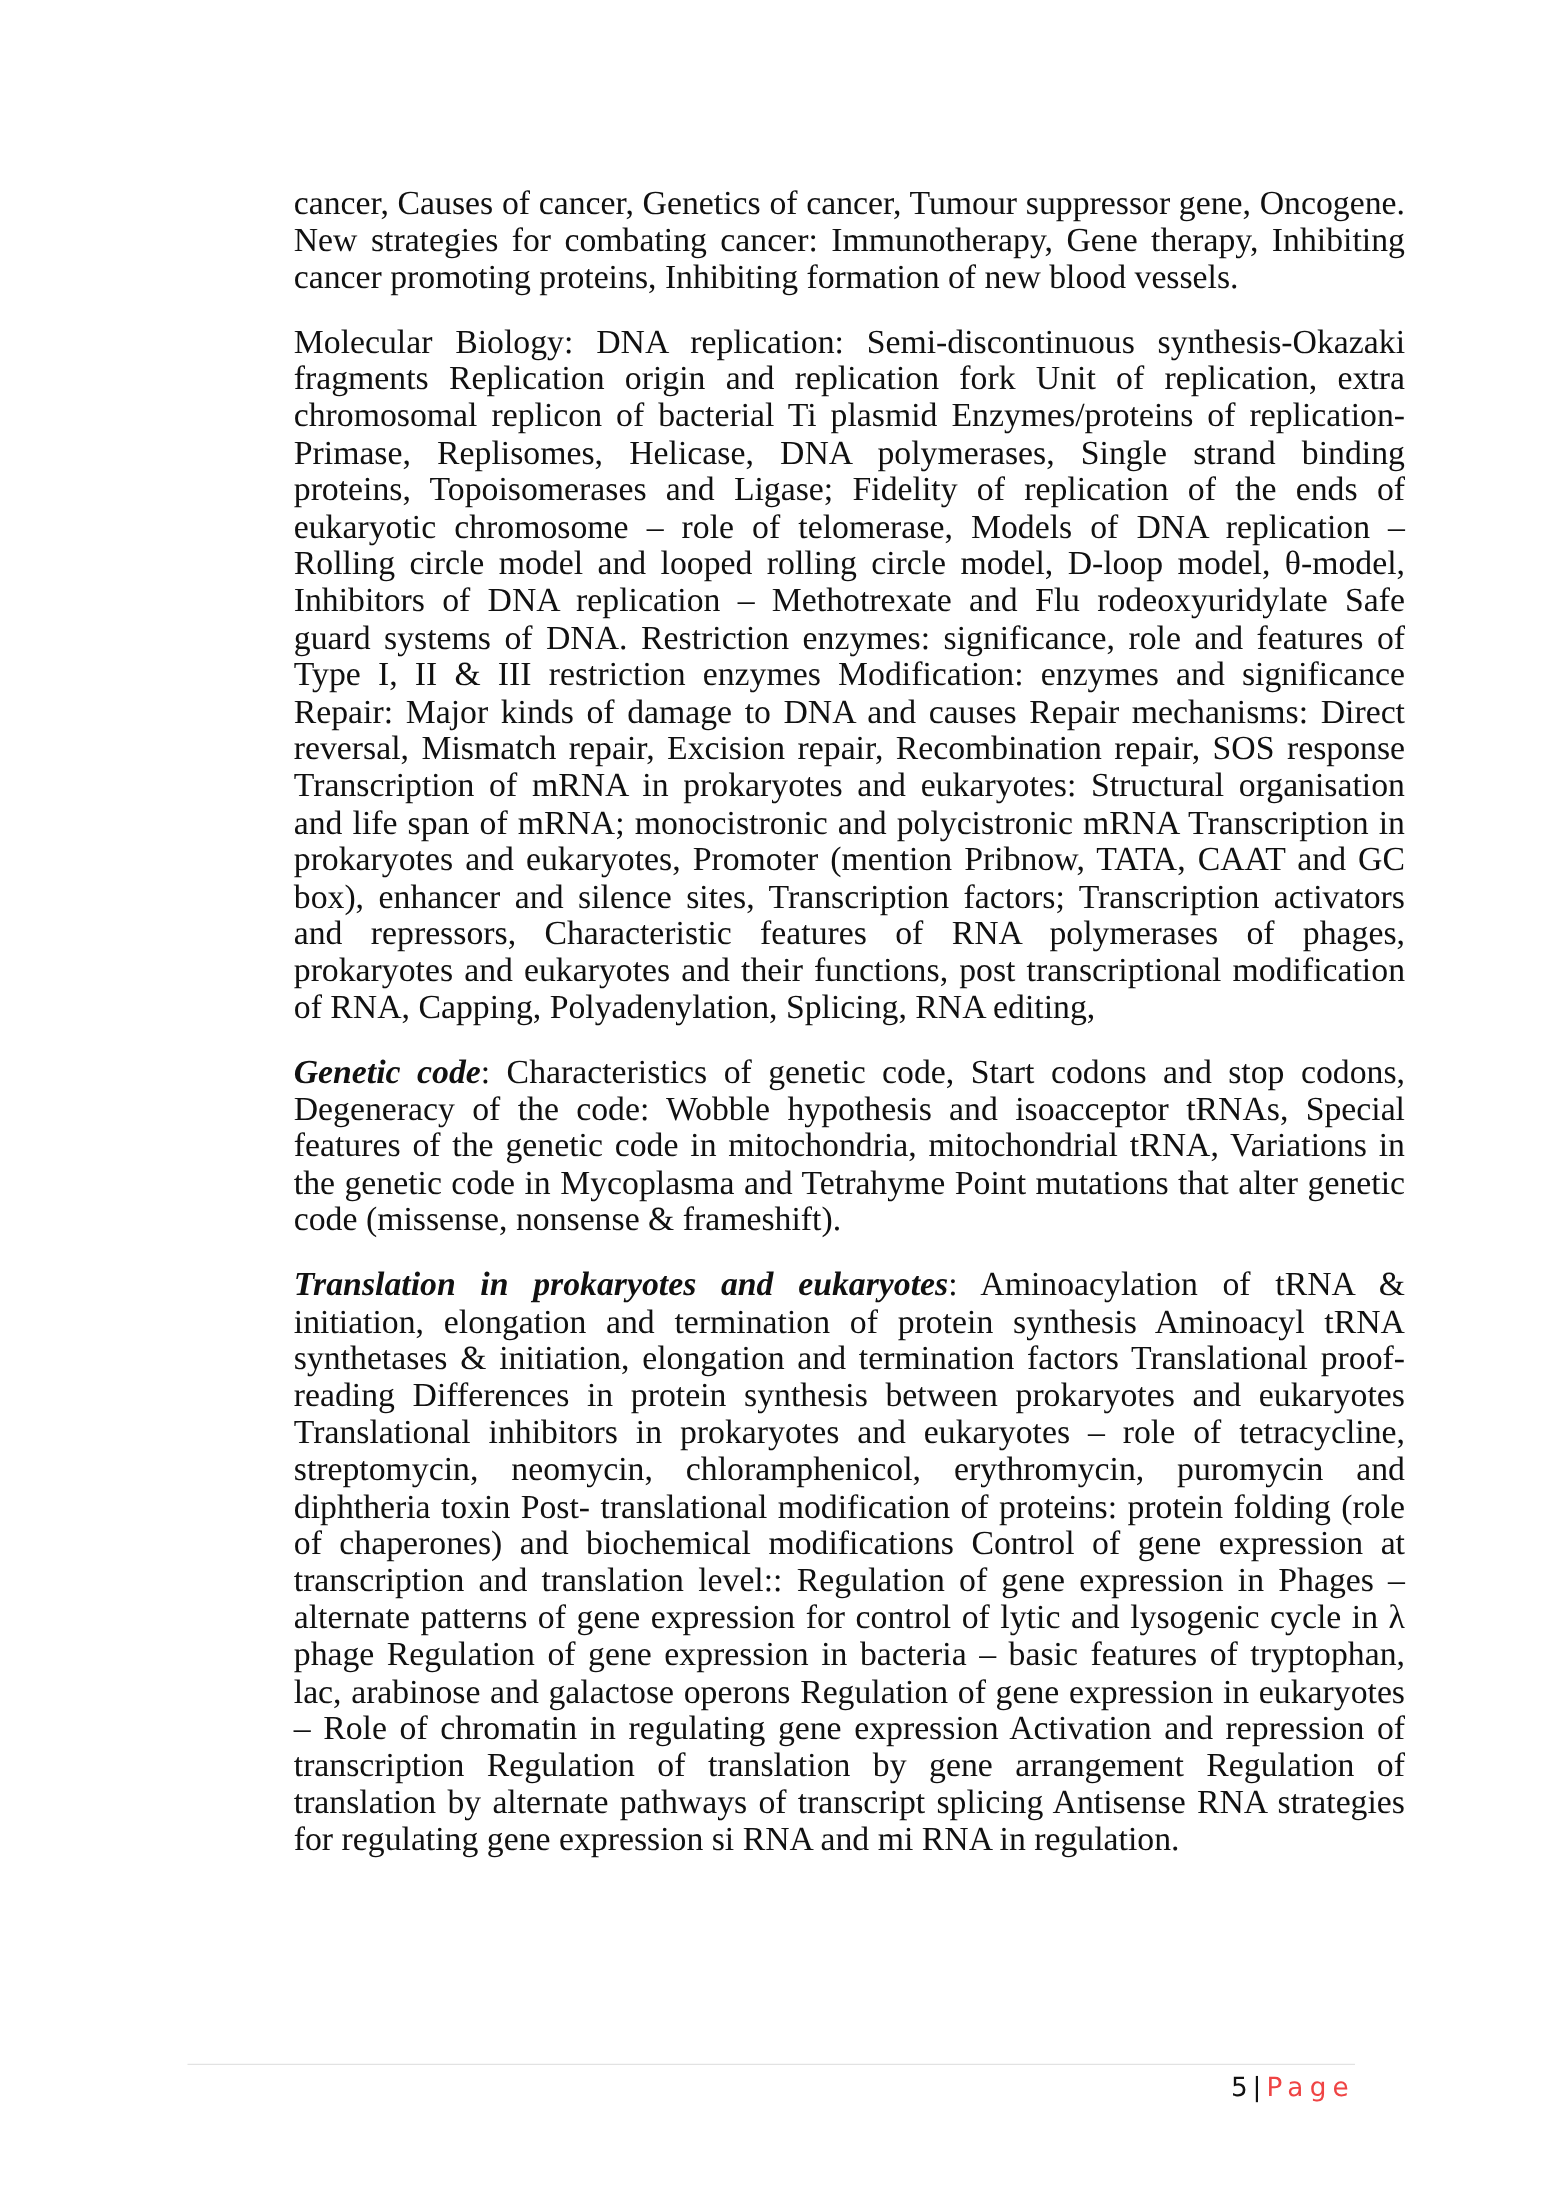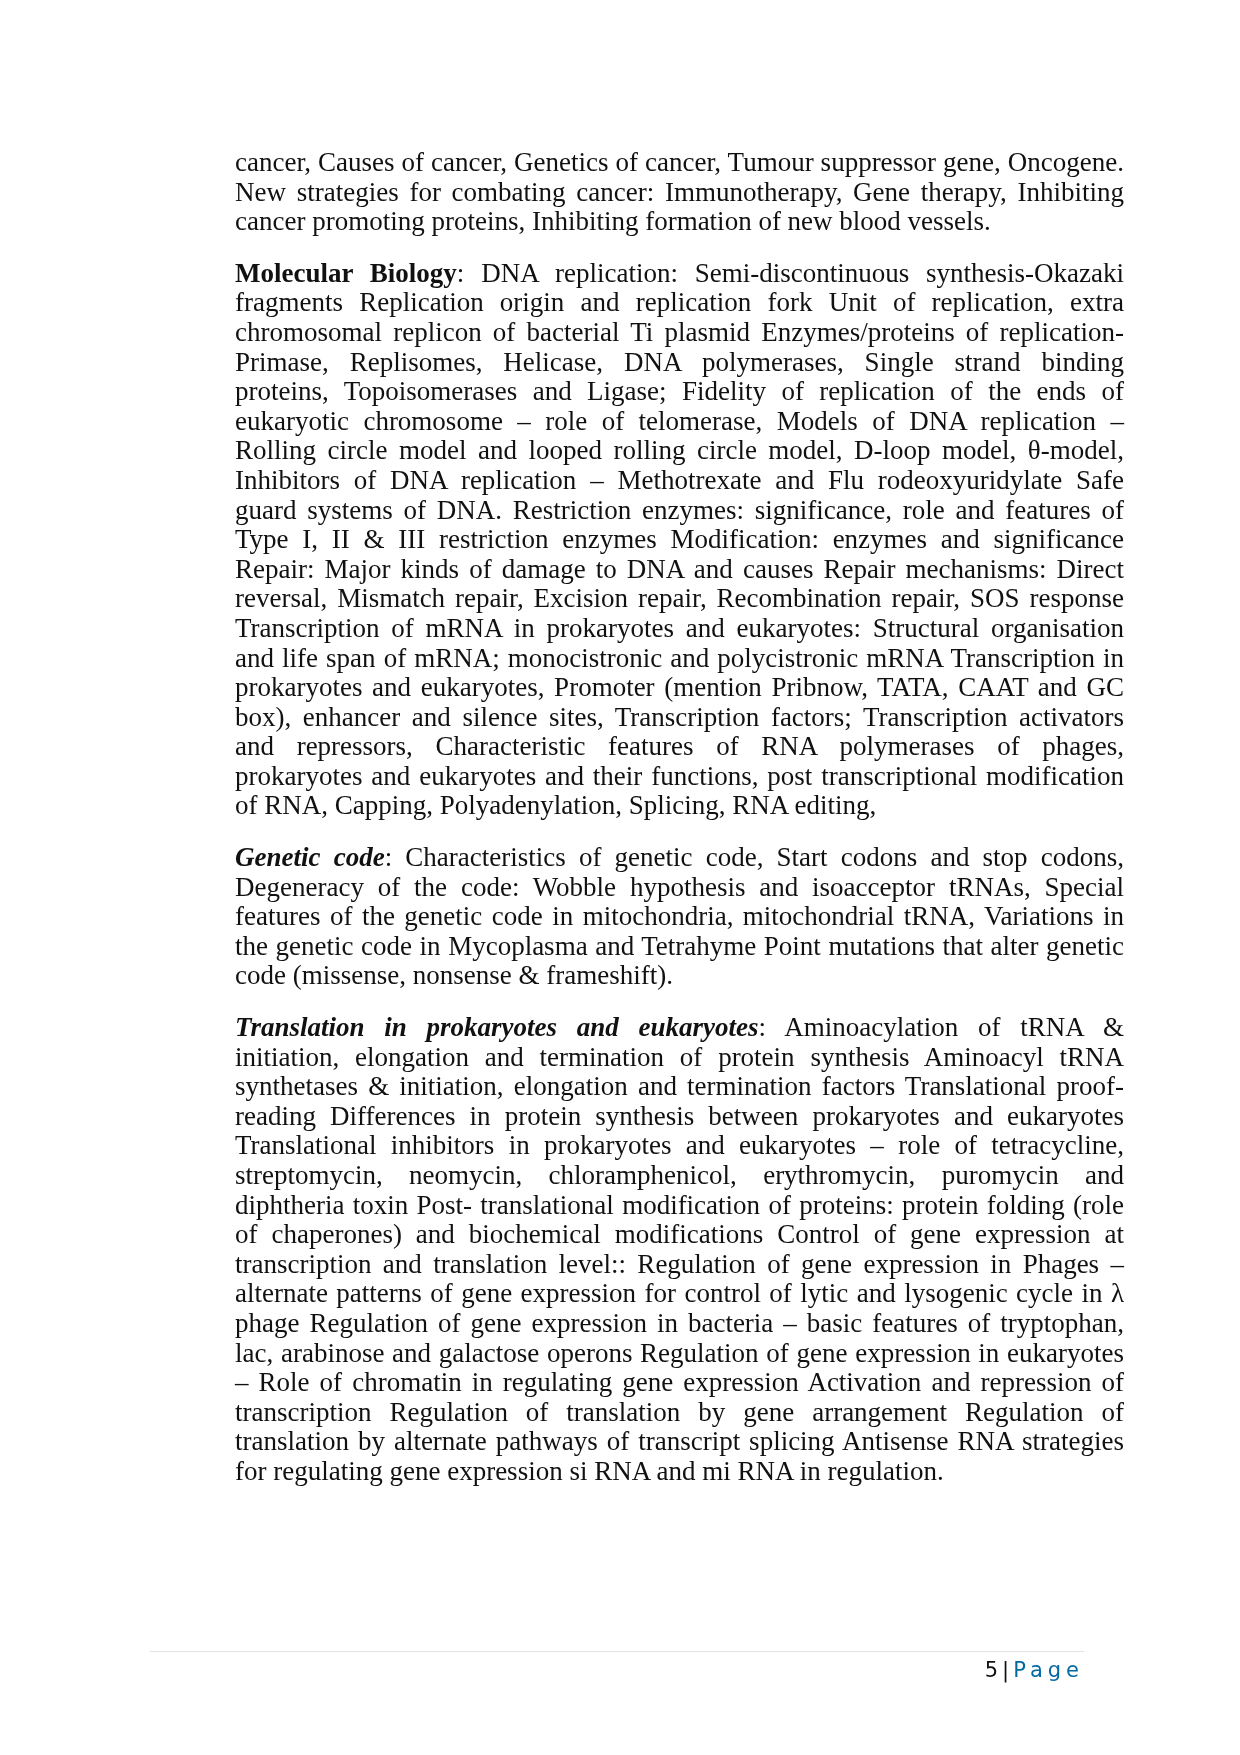--- a/index.html
+++ b/index.html
@@ -31,21 +31,21 @@
       line-height: 29.6px;
       color: #111111;
       text-align: justify;
       margin-left: 40px;
     }
     .para {
       margin: 0 0 22px 0;
       text-align: justify;
     }
     .heading-bold {
-      font-weight: bold;
+      font-weight: normal;
     }
     .heading-bold-italic {
       font-weight: bold;
       font-style: italic;
     }
     .footer-rule {
       position: absolute;
       left: 150px;
       top: 1651px;
       width: 934px;
@@ -62,21 +62,21 @@
       white-space: nowrap;
     }
     .footer .pnum {
       color: #111111;
     }
     .footer .sep {
       color: #111111;
       margin: 0 4px;
     }
     .footer .plabel {
-      color: #0369a1;
+      color: #ef4444;
       letter-spacing: 5px;
     }
   </style>
 </head>
 <body>
 
 <div class="page">
   <div class="content">
 
     <p class="para">

